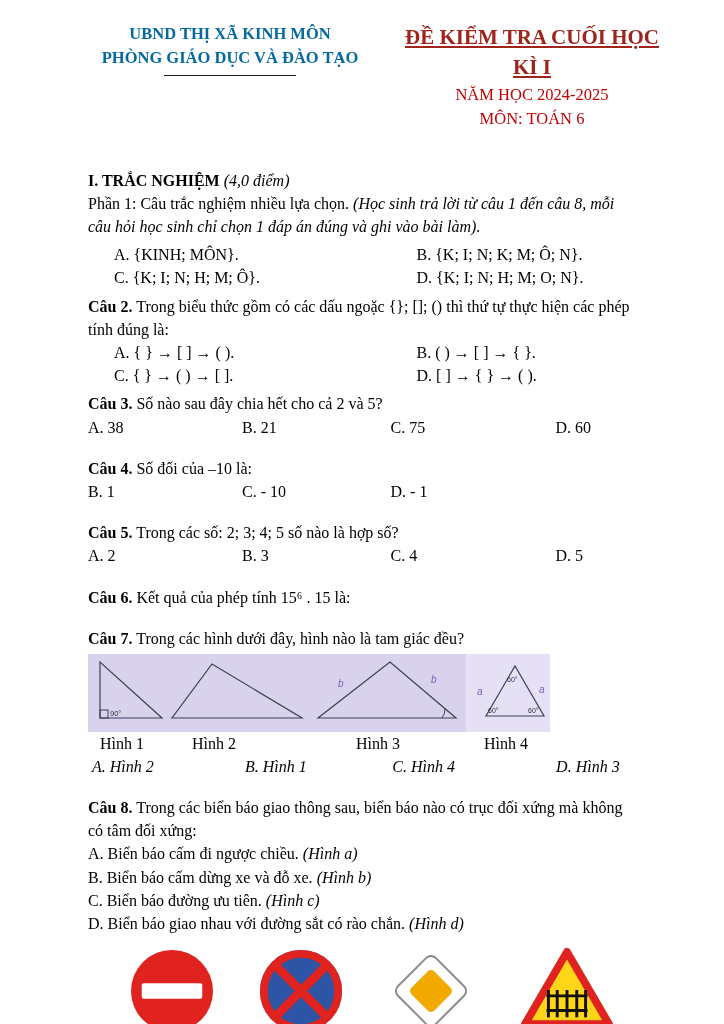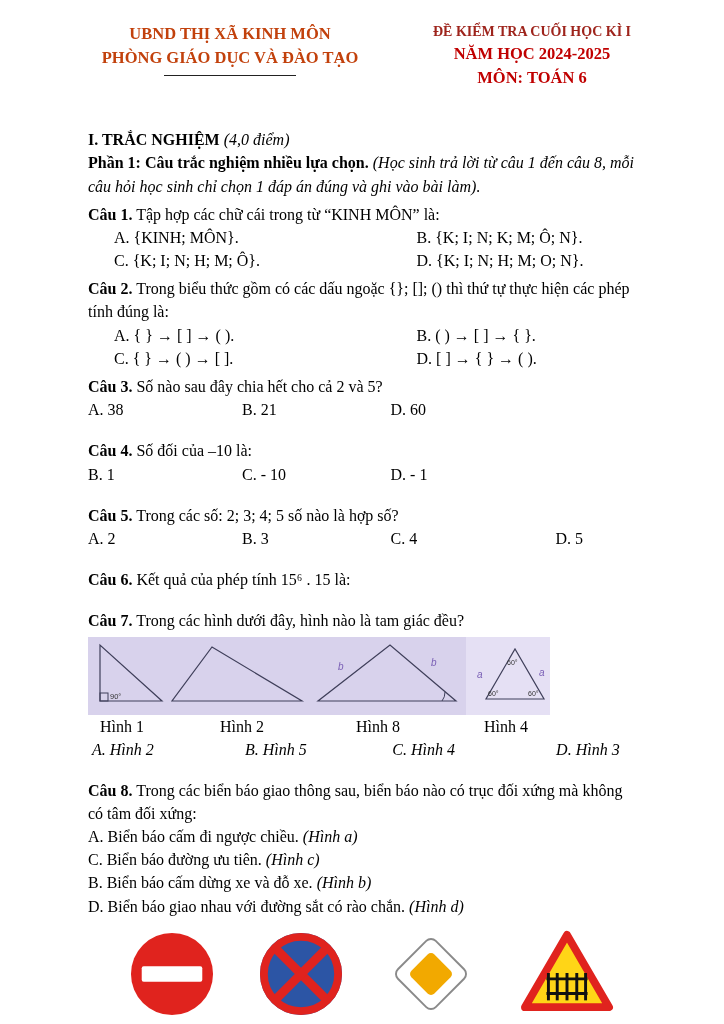--- a/index.html
+++ b/index.html
@@ -6,30 +6,30 @@
   html,body { background:#ffffff; }
   .page {
     width:724px; min-height:1024px; background:#fff;
     font-family:"Liberation Serif", serif; font-size:16px; color:#000;
     padding:22px 0 14px; line-height:1.45;
   }
   
   .doc-header { display:flex; padding:0 60px; }
   .hdr-left { width:340px; text-align:center; }
   .hdr-right { flex:1; text-align:center; }
-  .hdr-left .l1, .hdr-left .l2 { font-weight:bold; color:#c2410c; font-size:16.5px; }
+  .hdr-left .l1, .hdr-left .l2 { font-weight:bold; color:#0369a1; font-size:16.5px; }
   .hdr-rule { width:132px; border-top:1.6px solid #222; margin:5px auto 0; }
-  .hdr-right .r1 { font-weight:bold; color:#9e241c; font-size:14px; }
-  .hdr-right .r2, .hdr-right .r3 { font-weight:bold; color:#c00000; font-size:16.5px; }
+  .hdr-right .r1 { font-weight:bold; color:#9e241c; font-size:21px;text-decoration:underline; }
+  .hdr-right .r2, .hdr-right .r3 { font-weight:normal; color:#c00000; font-size:16.5px; }
   .hdr-right .r4 { color:#000; font-size:16px; }
   
   .main { padding:0 86px 0 88px; margin-top:38px; }
   .sec-title { font-weight:bold; }
   .sec-title i { font-weight:normal; }
-  .part1 b { font-weight:bold; }
+  .part1 b { font-weight:normal; }
   .q { margin-top:5px; }
   .q.gap { margin-top:18px; }
   .q-stem b { font-weight:bold; }
   .opts { width:100%; }
   .opts2 { display:grid; grid-template-columns:55% 45%;margin-left:26px; }
   .opts4 { display:grid; grid-template-columns:28% 27% 30% 15%; }
   .opt { white-space:nowrap; }
   
   .fig7-wrap { margin-top:4px; }
   .fig7 { display:block; }
@@ -60,21 +60,20 @@
     </div>
   </header>
 
   <main class="main">
 
     <p class="sec-title"><span>I. TRẮC NGHIỆM</span> <i>(4,0 điểm)</i></p>
 
     <p class="part1"><b>Phần 1: Câu trắc nghiệm nhiều lựa chọn.</b> <i>(Học sinh trả lời từ câu 1 đến câu 8, mỗi câu hỏi học sinh chỉ chọn 1 đáp án đúng và ghi vào bài làm).</i></p>
 
     <div class="q">
-      <p class="q-stem"><b>Câu 1.</b> <span>Tập hợp các chữ cái trong từ “KINH MÔN” là:</span></p>
       <div class="opts opts2">
         <span class="opt">A.  {KINH; MÔN}.</span>
         <span class="opt">B.  {K; I; N; K; M; Ô; N}.</span>
         <span class="opt">C.  {K; I; N; H; M; Ô}.</span>
         <span class="opt">D.  {K; I; N; H; M; O; N}.</span>
       </div>
     </div>
 
     <div class="q">
       <p class="q-stem"><b>Câu 2.</b> <span>Trong biểu thức gồm có các dấu ngoặc {}; []; () thì thứ tự thực hiện các phép tính đúng là:</span></p>
@@ -84,20 +83,21 @@
         <span class="opt">C.  { } → ( ) → [ ].</span>
         <span class="opt">D.  [ ] → { } → ( ).</span>
       </div>
     </div>
 
     <div class="q">
       <p class="q-stem"><b>Câu 3.</b> <span>Số nào sau đây chia hết cho cả 2 và 5?</span></p>
       <div class="opts opts4">
         <span class="opt">A. 38</span>
         <span class="opt">B. 21</span>
+        <span class="opt">C. 75</span>
         <span class="opt">D. 60</span>
       </div>
     </div>
 
     <div class="q gap">
       <p class="q-stem"><b>Câu 4.</b> <span>Số đối của –10 là:</span></p>
       <div class="opts opts4">
         <span class="opt">B. 1</span>
         <span class="opt">C. - 10</span>
         <span class="opt">D. - 1</span>
@@ -139,40 +139,40 @@
 
           <polygon points="398,62 456,62 427,12" fill="none" stroke="#3f3f5a" stroke-width="1.2"></polygon>
           <text x="419" y="28" font-size="7" fill="#333">60°</text>
           <text x="400" y="59" font-size="7" fill="#333">60°</text>
           <text x="440" y="59" font-size="7" fill="#333">60°</text>
           <text x="389" y="41" font-size="10" font-style="italic" fill="#7a5fb5">a</text>
           <text x="451" y="39" font-size="10" font-style="italic" fill="#7a5fb5">a</text>
         </svg>
         <div class="fig-labels">
           <span style="left:12px">Hình 1</span>
-          <span style="left:132px">Hình 2</span>
-          <span style="left:268px">Hình 8</span>
+          <span style="left:104px">Hình 2</span>
+          <span style="left:268px">Hình 3</span>
           <span style="left:396px">Hình 4</span>
         </div>
       </div>
 
       <div class="opts opts4 q7-opts">
         <span class="opt">A. Hình 2</span>
-        <span class="opt">B. Hình 5</span>
+        <span class="opt">B. Hình 1</span>
         <span class="opt">C. Hình 4</span>
         <span class="opt">D. Hình 3</span>
       </div>
     </div>
 
     <div class="q gap">
       <p class="q-stem"><b>Câu 8.</b> <span>Trong các biển báo giao thông sau, biển báo nào có trục đối xứng mà không có tâm đối xứng:</span></p>
 
       <p class="q8-opt"><span>A. Biển báo cấm đi ngược chiều.</span> <i>(Hình a)</i></p>
+      <p class="q8-opt"><span>B. Biển báo cấm dừng xe và đỗ xe.</span> <i>(Hình b)</i></p>
       <p class="q8-opt"><span>C. Biển báo đường ưu tiên.</span> <i>(Hình c)</i></p>
-      <p class="q8-opt"><span>B. Biển báo cấm dừng xe và đỗ xe.</span> <i>(Hình b)</i></p>
       <p class="q8-opt"><span>D. Biển báo giao nhau với đường sắt có rào chắn.</span> <i>(Hình d)</i></p>
 
       <div class="signs">
 
         <div class="sign-col">
           <div class="sign-box">
             <svg width="84" height="84" viewBox="0 0 86 86">
               <circle cx="43" cy="43" r="42" fill="#e0231e"></circle>
               <rect x="12" y="35" width="62" height="16" rx="2" fill="#ffffff"></rect>
             </svg>

